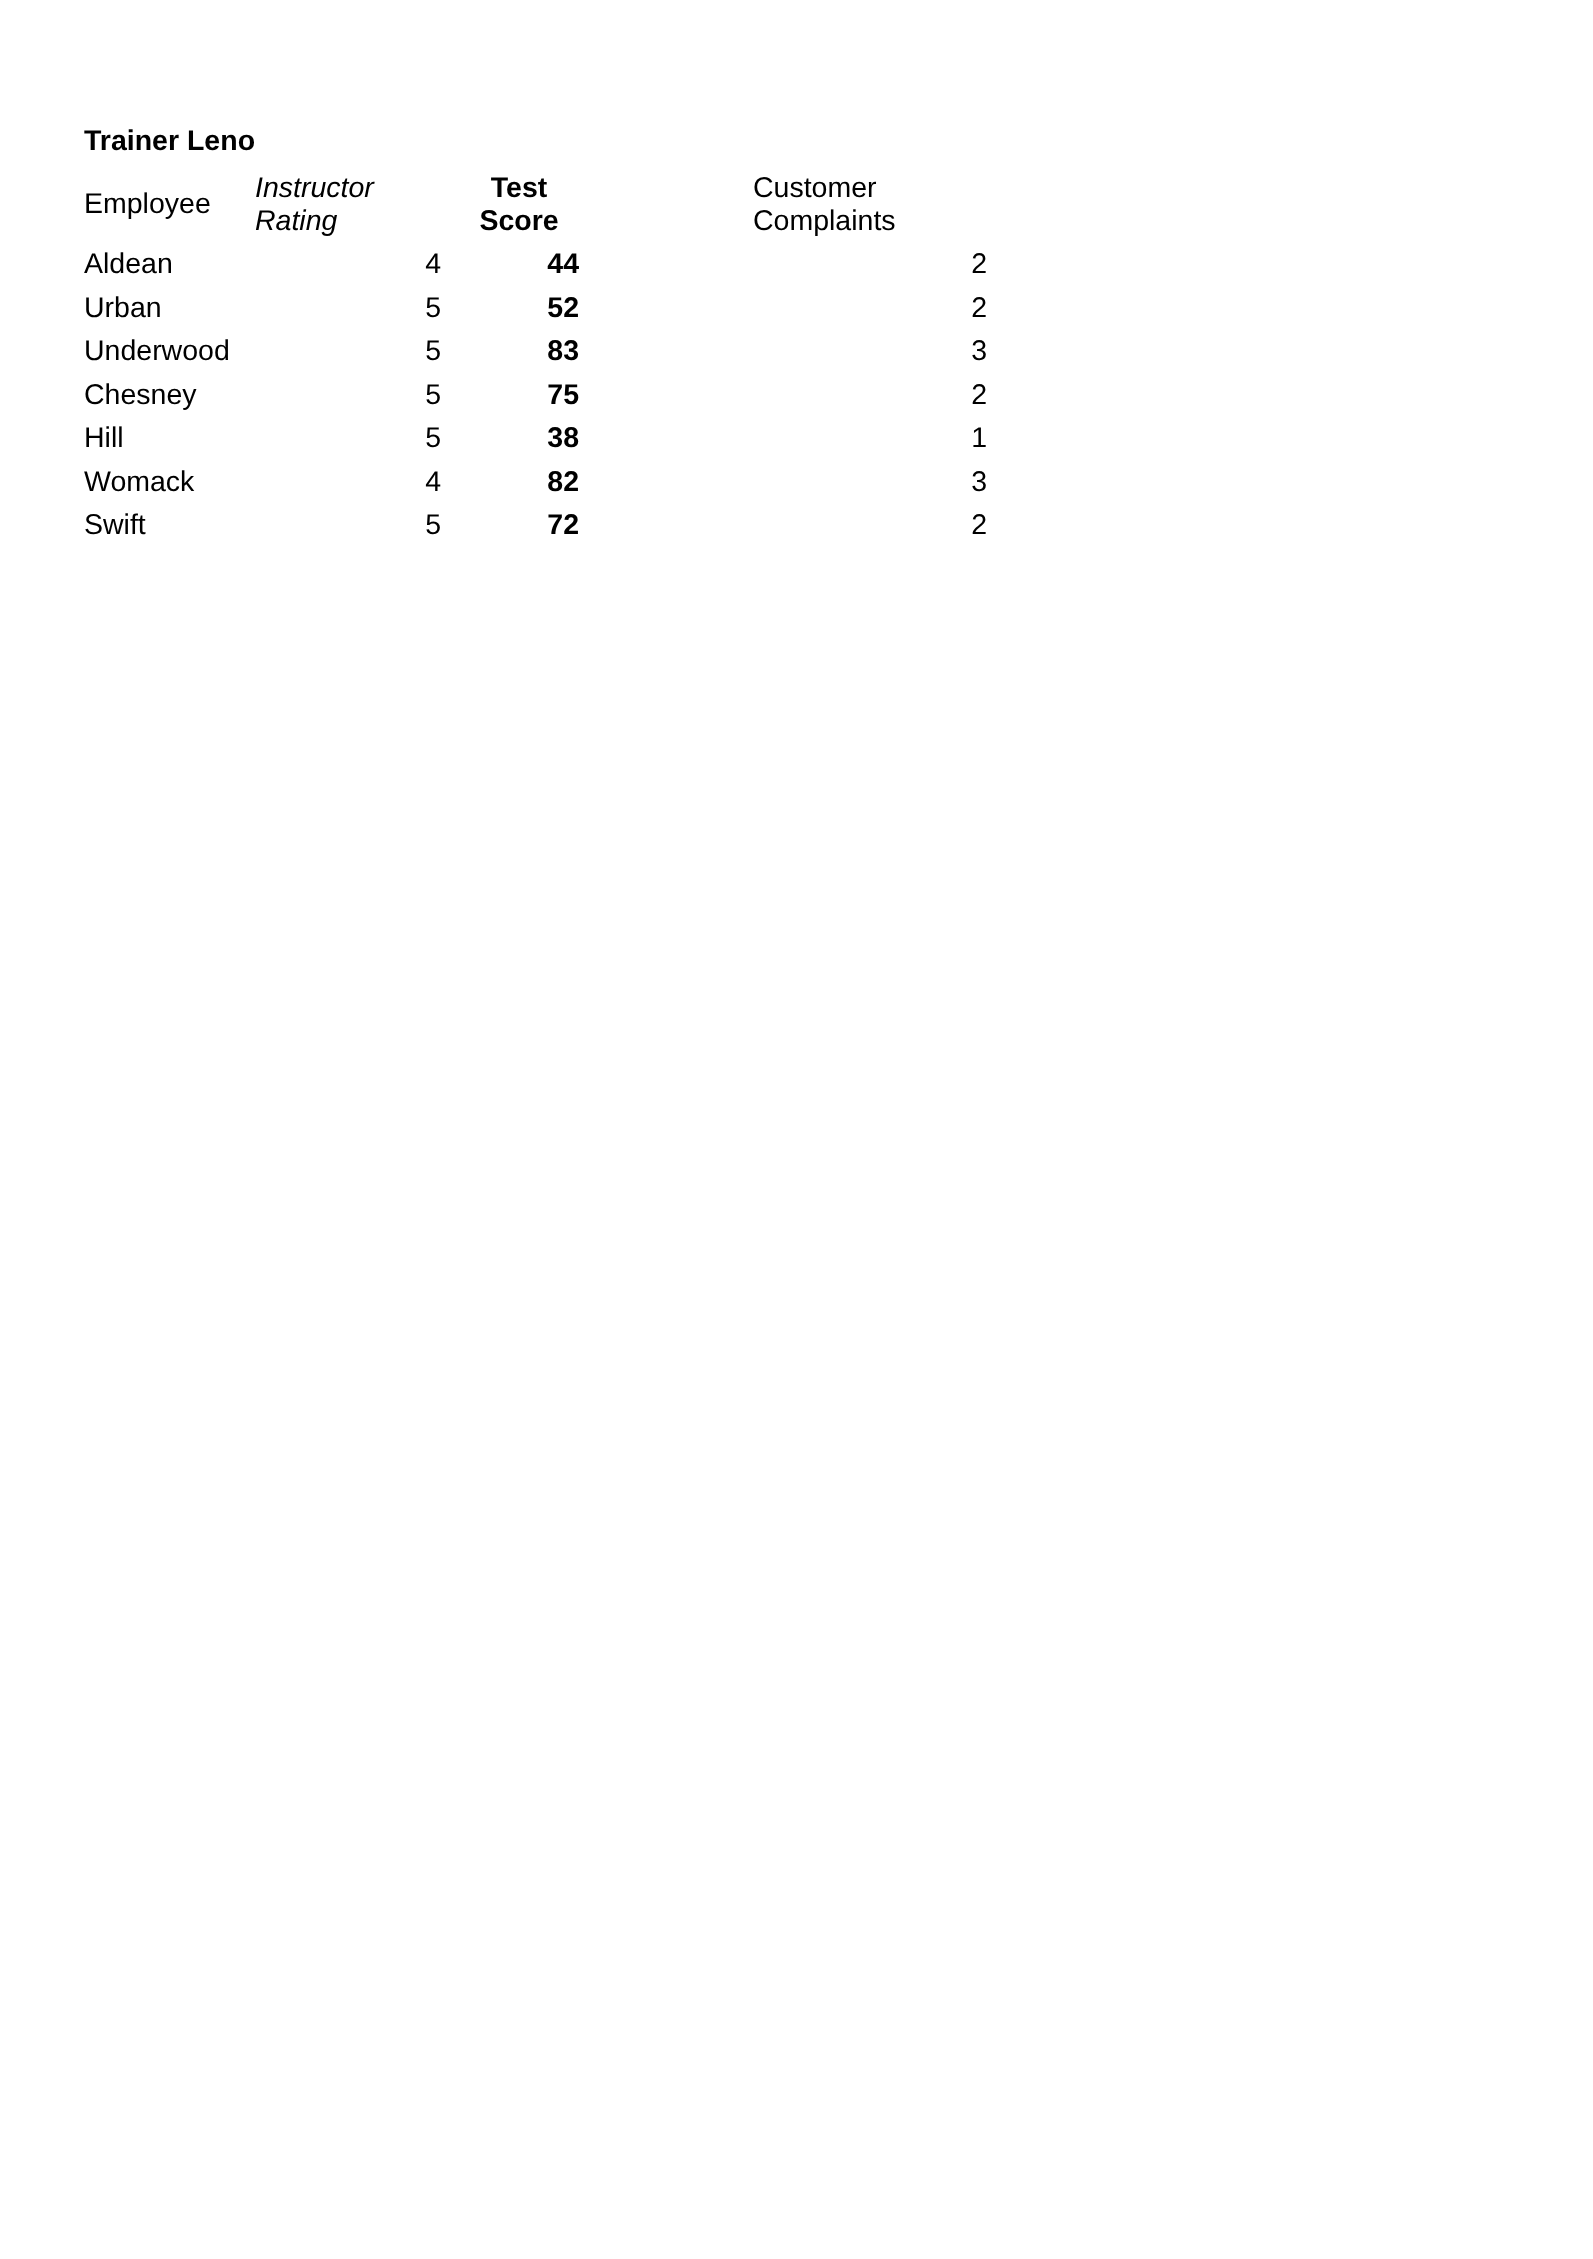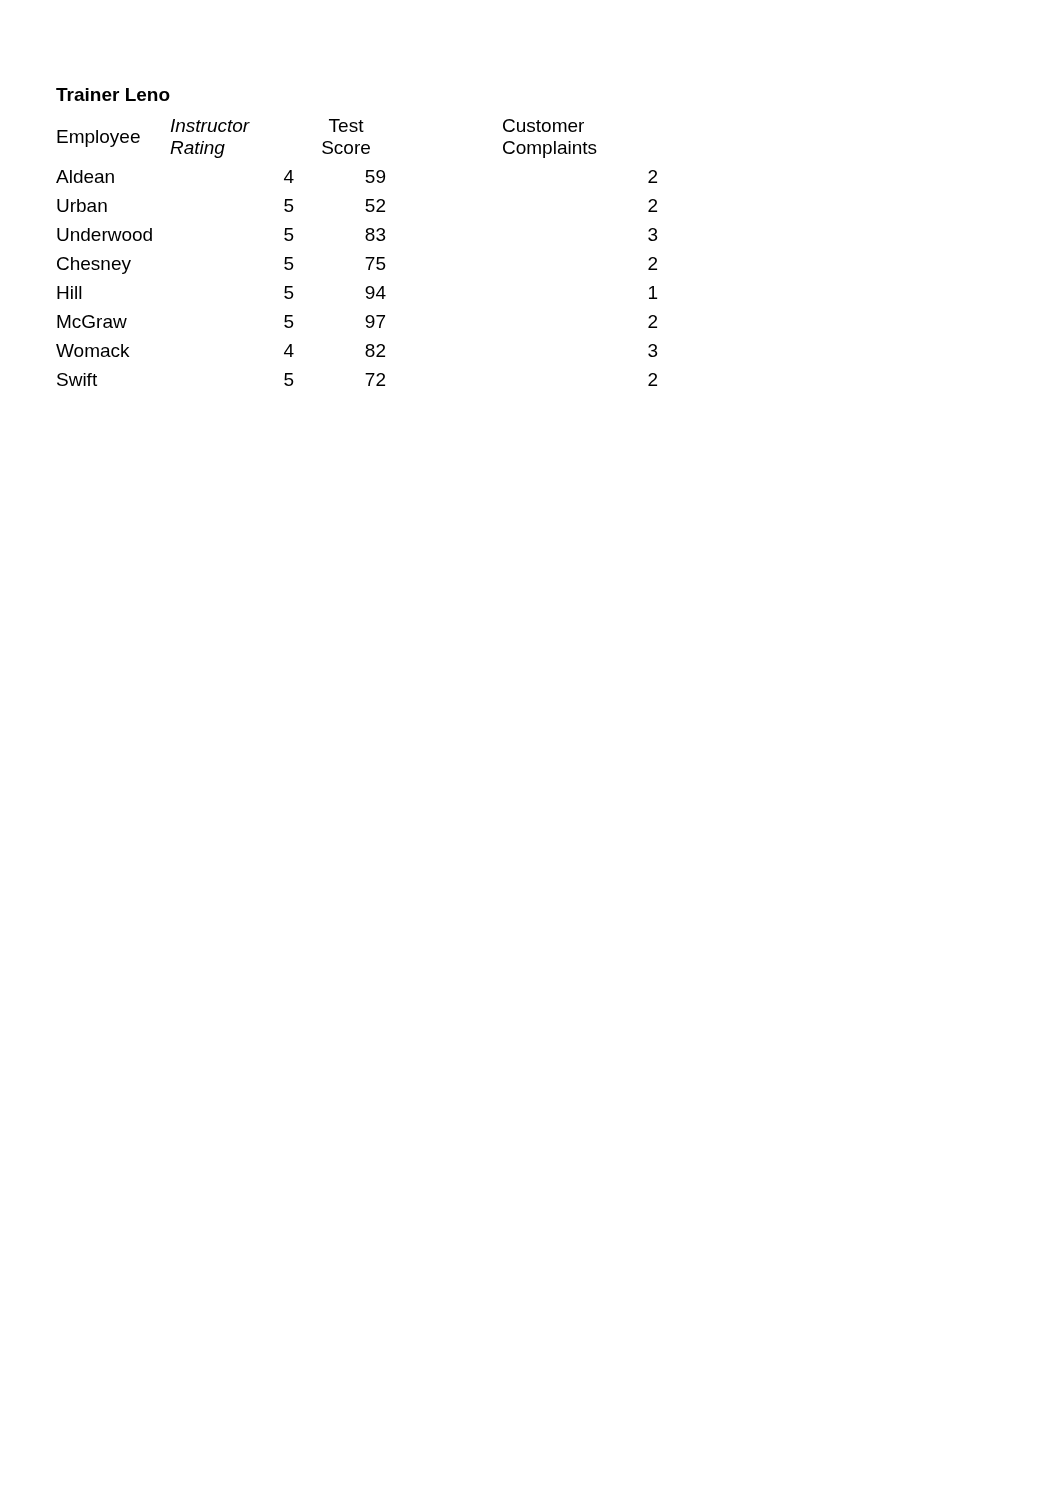--- a/index.html
+++ b/index.html
@@ -44,20 +44,21 @@
     }
     .col-rating-header {
       text-align: left;
       padding-left: 4px;
       font-style: italic;
     }
     .col-score {
       width: 170px;
       text-align: right;
       padding-right: 90px;
+      font-weight: bold;
     }
     .col-score-header {
       text-align: center;
     }
     .col-complaints {
       width: 200px;
       text-align: right;
       padding-right: 18px;
     }
     .col-complaints-header {
@@ -76,21 +77,21 @@
       <th class="col-employee">Employee</th>
       <th class="col-rating col-rating-header">Instructor Rating</th>
       <th class="col-score col-score-header">Test Score</th>
       <th class="col-complaints col-complaints-header">Customer Complaints</th>
     </tr>
   </thead>
   <tbody id="table-body">
   <tr>
         <td class="col-employee">Aldean</td>
         <td class="col-rating">4</td>
-        <td class="col-score">59</td>
+        <td class="col-score">44</td>
         <td class="col-complaints">2</td>
       </tr>
       <tr>
         <td class="col-employee">Urban</td>
         <td class="col-rating">5</td>
         <td class="col-score">52</td>
         <td class="col-complaints">2</td>
       </tr>
       <tr>
         <td class="col-employee">Underwood</td>
@@ -100,28 +101,22 @@
       </tr>
       <tr>
         <td class="col-employee">Chesney</td>
         <td class="col-rating">5</td>
         <td class="col-score">75</td>
         <td class="col-complaints">2</td>
       </tr>
       <tr>
         <td class="col-employee">Hill</td>
         <td class="col-rating">5</td>
-        <td class="col-score">94</td>
+        <td class="col-score">38</td>
         <td class="col-complaints">1</td>
-      </tr>
-      <tr>
-        <td class="col-employee">McGraw</td>
-        <td class="col-rating">5</td>
-        <td class="col-score">97</td>
-        <td class="col-complaints">2</td>
       </tr>
       <tr>
         <td class="col-employee">Womack</td>
         <td class="col-rating">4</td>
         <td class="col-score">82</td>
         <td class="col-complaints">3</td>
       </tr>
       <tr>
         <td class="col-employee">Swift</td>
         <td class="col-rating">5</td>

